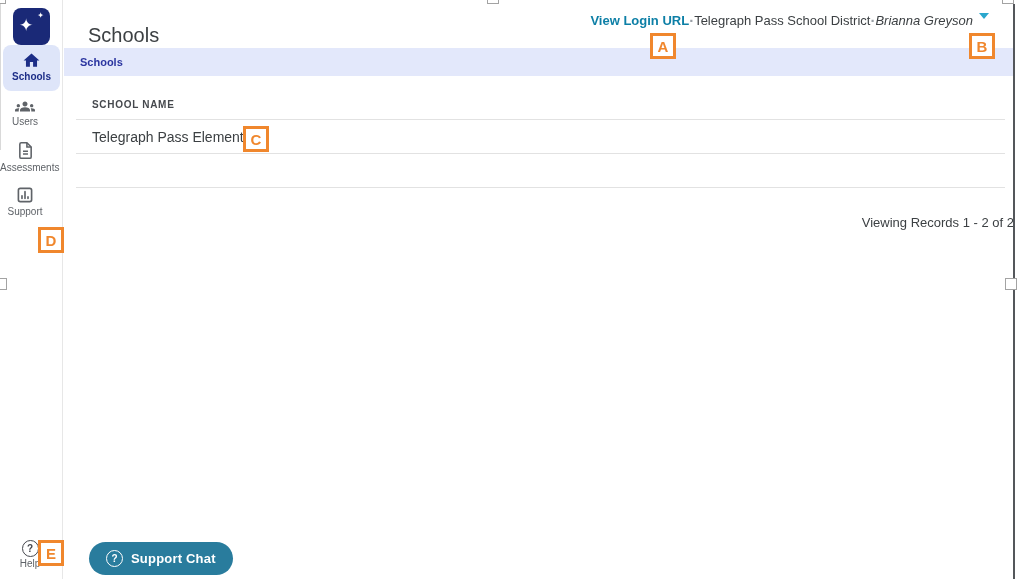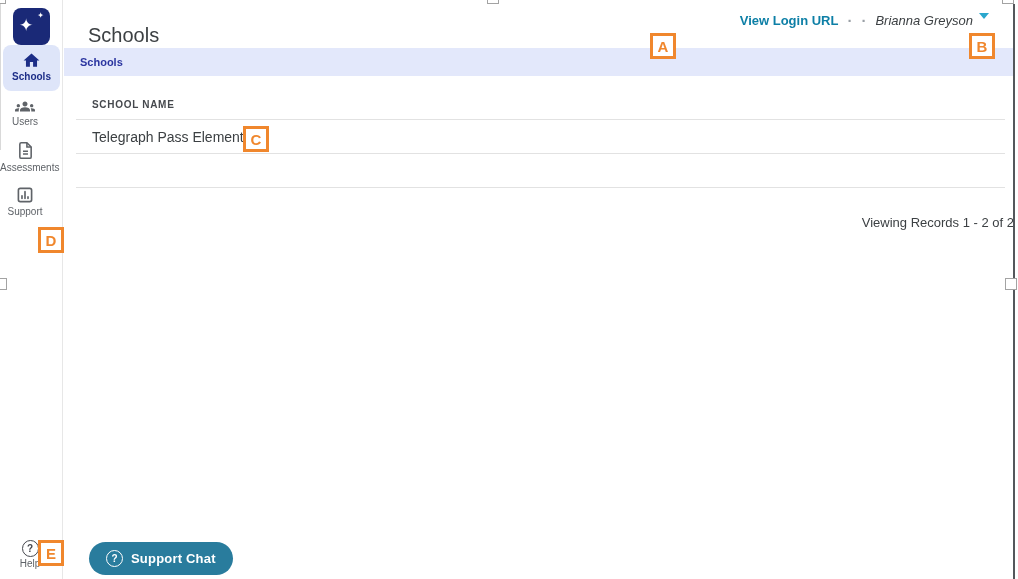--- a/index.html
+++ b/index.html
@@ -17,21 +17,21 @@
   .nav-label{display:block;font-size:10px;color:#5F6368;margin-top:2px;}
   .nav-item.active{left:3px;width:57px;height:46px;background:#DEE5F9;border-radius:8px;padding-top:6px;box-sizing:border-box;}
   .nav-item.active .nav-label{color:#1C2D87;font-weight:bold;margin-top:1px;}
   .help-item{position:absolute;left:10px;top:540px;width:40px;text-align:center;cursor:pointer;}
   .help-circle{width:15px;height:15px;border:1.7px solid #45474E;border-radius:50%;color:#45474E;
                font-size:10px;font-weight:bold;line-height:15px;text-align:center;margin:0 auto;box-sizing:content-box;}
   .help-label{display:block;font-size:10px;color:#5F6368;margin-top:1px;}
 
   
   .page-title{position:absolute;left:88px;top:11px;font-size:20px;font-weight:400;color:#3C4043;}
-  .header-right{position:absolute;top:13px;right:29px;display:flex;align-items:center;gap:9px;font-size:13px;}
+  .header-right{position:absolute;top:13px;right:29px;display:flex;align-items:center;font-size:13px;}
   .login-link{color:#0D7FA6;font-weight:bold;text-decoration:none;cursor:pointer;}
   .sep-dot{color:#9AA0A6;font-size:15px;font-weight:bold;line-height:1;}
   .district-name,.user-name{color:#3C4043;}
   .user-menu{display:flex;align-items:flex-start;gap:6px;cursor:pointer;font-style:italic;}
   .caret-down{width:0;height:0;border-left:5px solid transparent;border-right:5px solid transparent;border-top:6px solid #2BA7CD;}
 
   
   .breadcrumb-bar{position:absolute;left:64px;top:48px;width:949px;height:28px;background:#E3E8FB;}
   .breadcrumb-label{position:absolute;left:16px;top:8px;font-size:11px;font-weight:bold;color:#2B35A0;}
 
@@ -110,20 +110,21 @@
       <div class="help-circle">?</div>
       <span class="help-label">Help</span>
     </div>
   </aside>
 
   <h1 class="page-title">Schools</h1>
 
   <div class="header-right">
     <a class="login-link">View Login URL</a>
     <span class="sep-dot">·</span>
+    <span class="district-name">Telegraph Pass School District</span>
     <span class="sep-dot">·</span>
     <span class="user-menu">
       <span class="user-name">Brianna Greyson</span>
       <span class="caret-down"></span>
     </span>
   </div>
 
   <div class="breadcrumb-bar">
     <span class="breadcrumb-label">Schools</span>
   </div>

